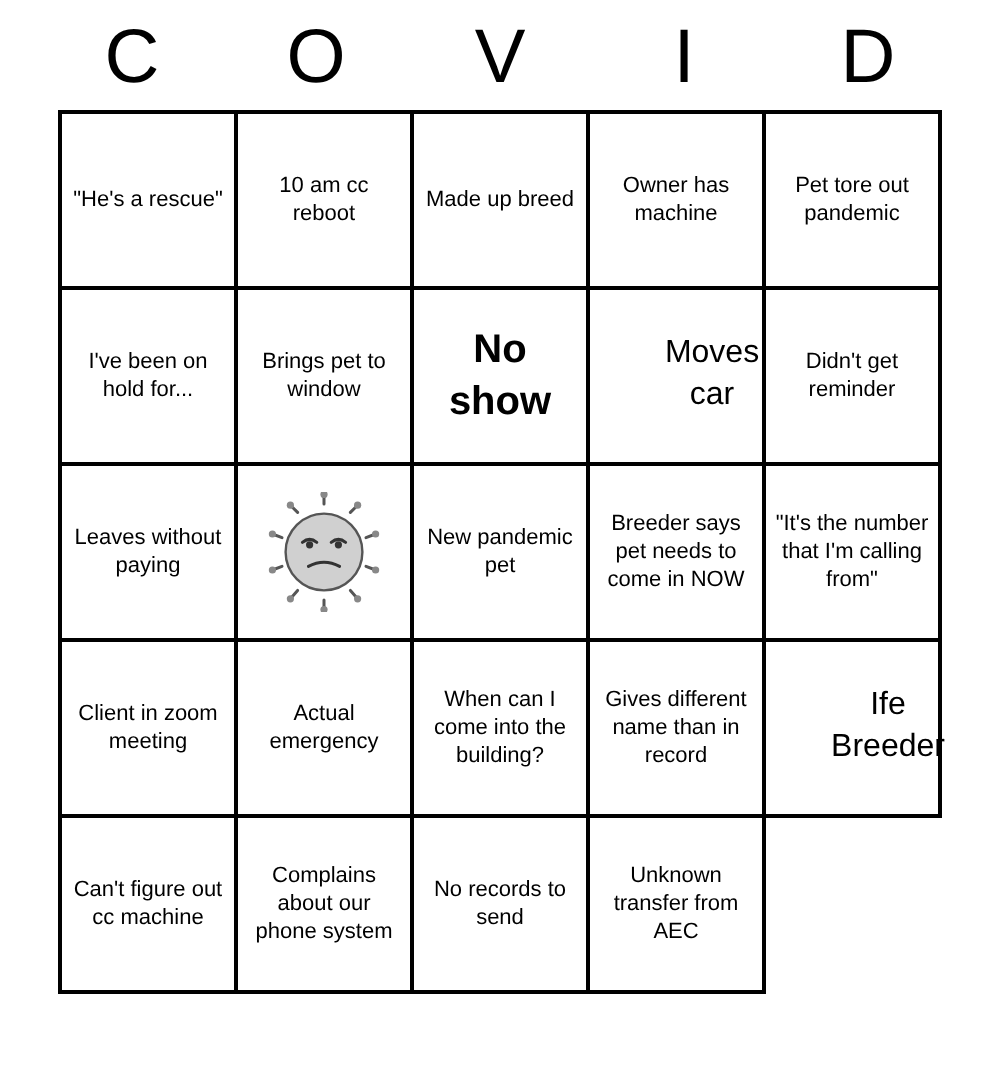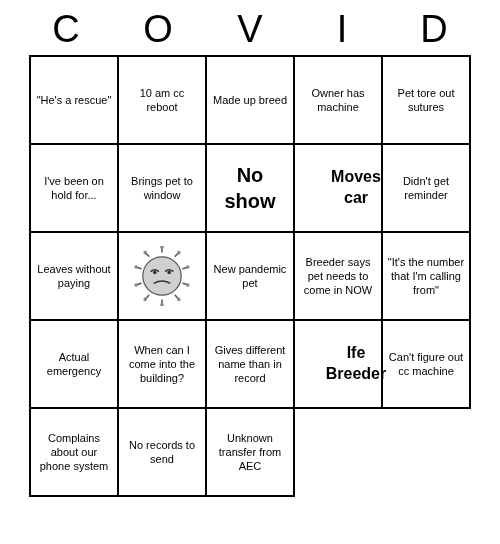--- a/index.html
+++ b/index.html
@@ -45,21 +45,21 @@
       font-size: 11px;
       line-height: 1.3;
       color: #000;
     }
     .bingo-cell.large-text {
       font-size: 20px;
       font-weight: bold;
     }
     .bingo-cell.medium-text {
       font-size: 16px;
-      font-weight: bold;
+      font-weight: normal;
       padding-left: 40px;
     }
     .virus-cell {
       display: flex;
       align-items: center;
       justify-content: center;
     }
     .virus-svg {
       width: 60px;
       height: 60px;
@@ -74,21 +74,21 @@
   <span class="bingo-letter">V</span>
   <span class="bingo-letter">I</span>
   <span class="bingo-letter">D</span>
 </div>
 
 <div class="bingo-grid" id="grid">
 <div class="bingo-cell">"He's a rescue"</div>
     <div class="bingo-cell">10 am cc reboot</div>
     <div class="bingo-cell">Made up breed</div>
     <div class="bingo-cell">Owner has machine</div>
-    <div class="bingo-cell">Pet tore out sutures</div>
+    <div class="bingo-cell">Pet tore out pandemic</div>
     <div class="bingo-cell">I've been on hold for...</div>
     <div class="bingo-cell">Brings pet to window</div>
     <div class="bingo-cell large-text">No show</div>
     <div class="bingo-cell medium-text">Moves car</div>
     <div class="bingo-cell">Didn't get reminder</div>
     <div class="bingo-cell">Leaves without paying</div>
     <div class="bingo-cell virus-cell">
       <svg class="virus-svg" viewBox="0 0 100 100" xmlns="http://www.w3.org/2000/svg">
 
         <line x1="50" y1="10" x2="50" y2="2" stroke="#555" stroke-width="2.5" stroke-linecap="round"></line>
@@ -120,20 +120,21 @@
 
         <circle cx="38" cy="44" r="3" fill="#333"></circle>
         <circle cx="62" cy="44" r="3" fill="#333"></circle>
 
         <path d="M37 62 Q50 55 63 62" stroke="#333" stroke-width="2.5" fill="none" stroke-linecap="round"></path>
       </svg>
     </div>
     <div class="bingo-cell">New pandemic pet</div>
     <div class="bingo-cell">Breeder says pet needs to come in NOW</div>
     <div class="bingo-cell">"It's the number that I'm calling from"</div>
+    <div class="bingo-cell">Client in zoom meeting</div>
     <div class="bingo-cell">Actual emergency</div>
     <div class="bingo-cell">When can I come into the building?</div>
     <div class="bingo-cell">Gives different name than in record</div>
     <div class="bingo-cell medium-text">Ife Breeder</div>
     <div class="bingo-cell">Can't figure out cc machine</div>
     <div class="bingo-cell">Complains about our phone system</div>
     <div class="bingo-cell">No records to send</div>
     <div class="bingo-cell">Unknown transfer from AEC</div>
   </div>
 

